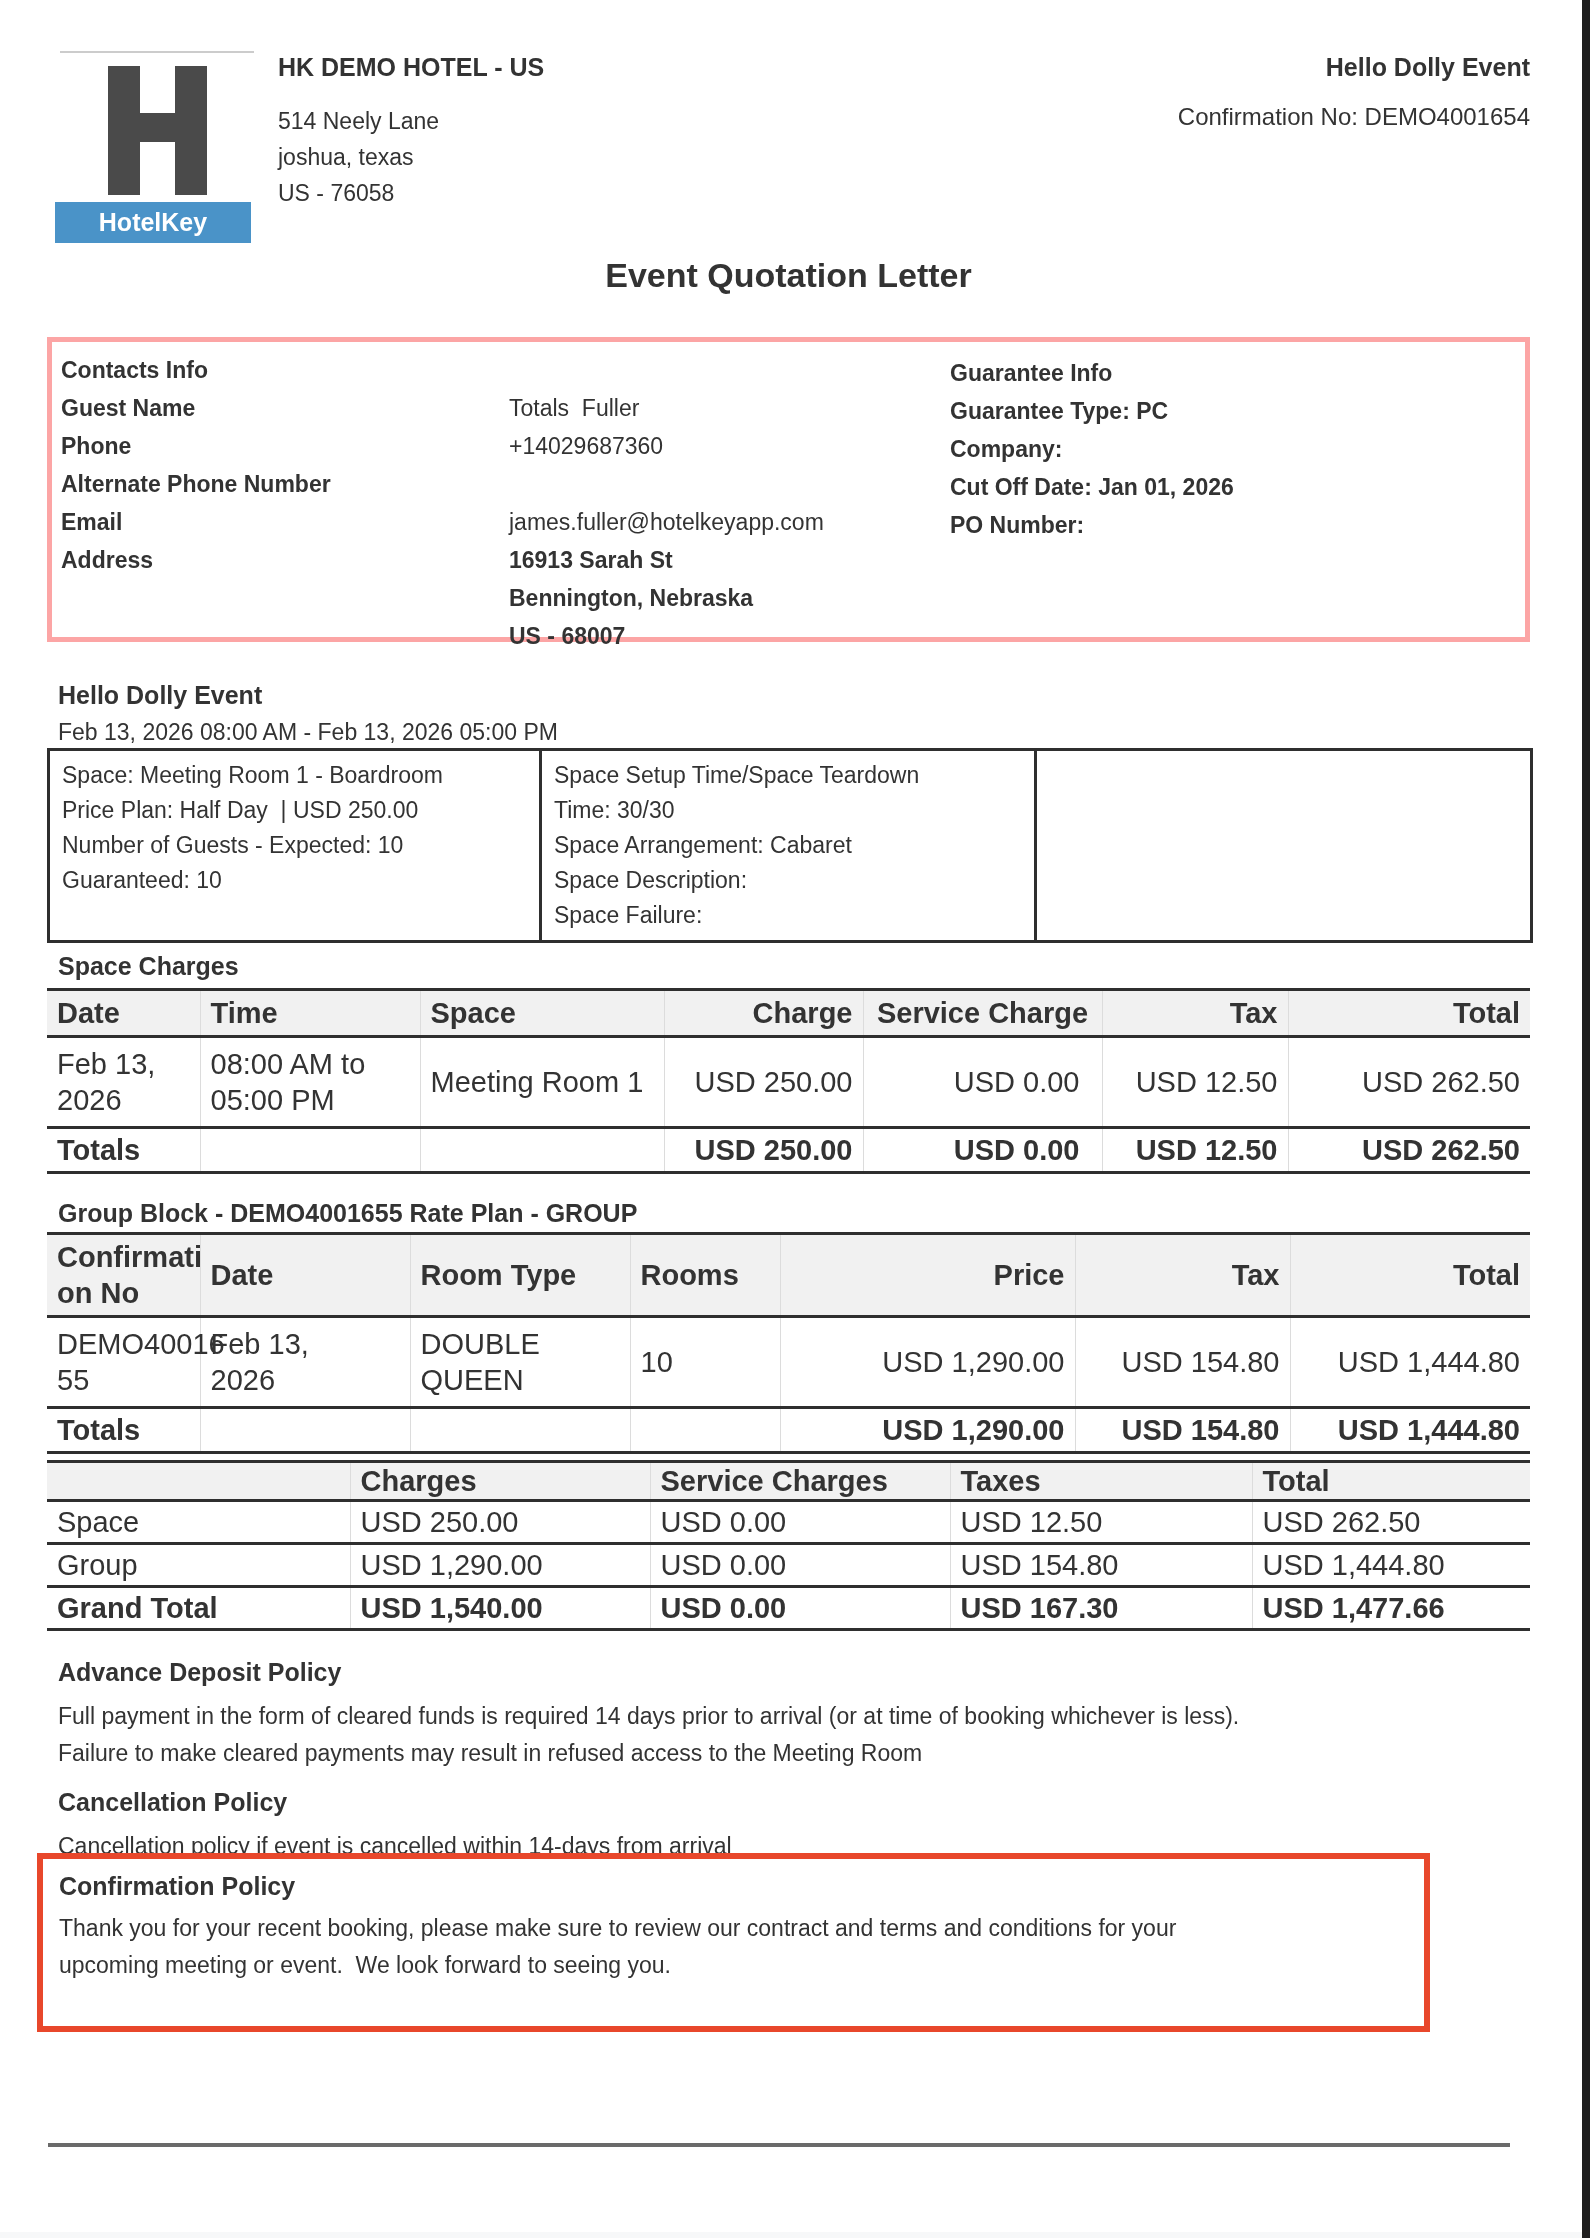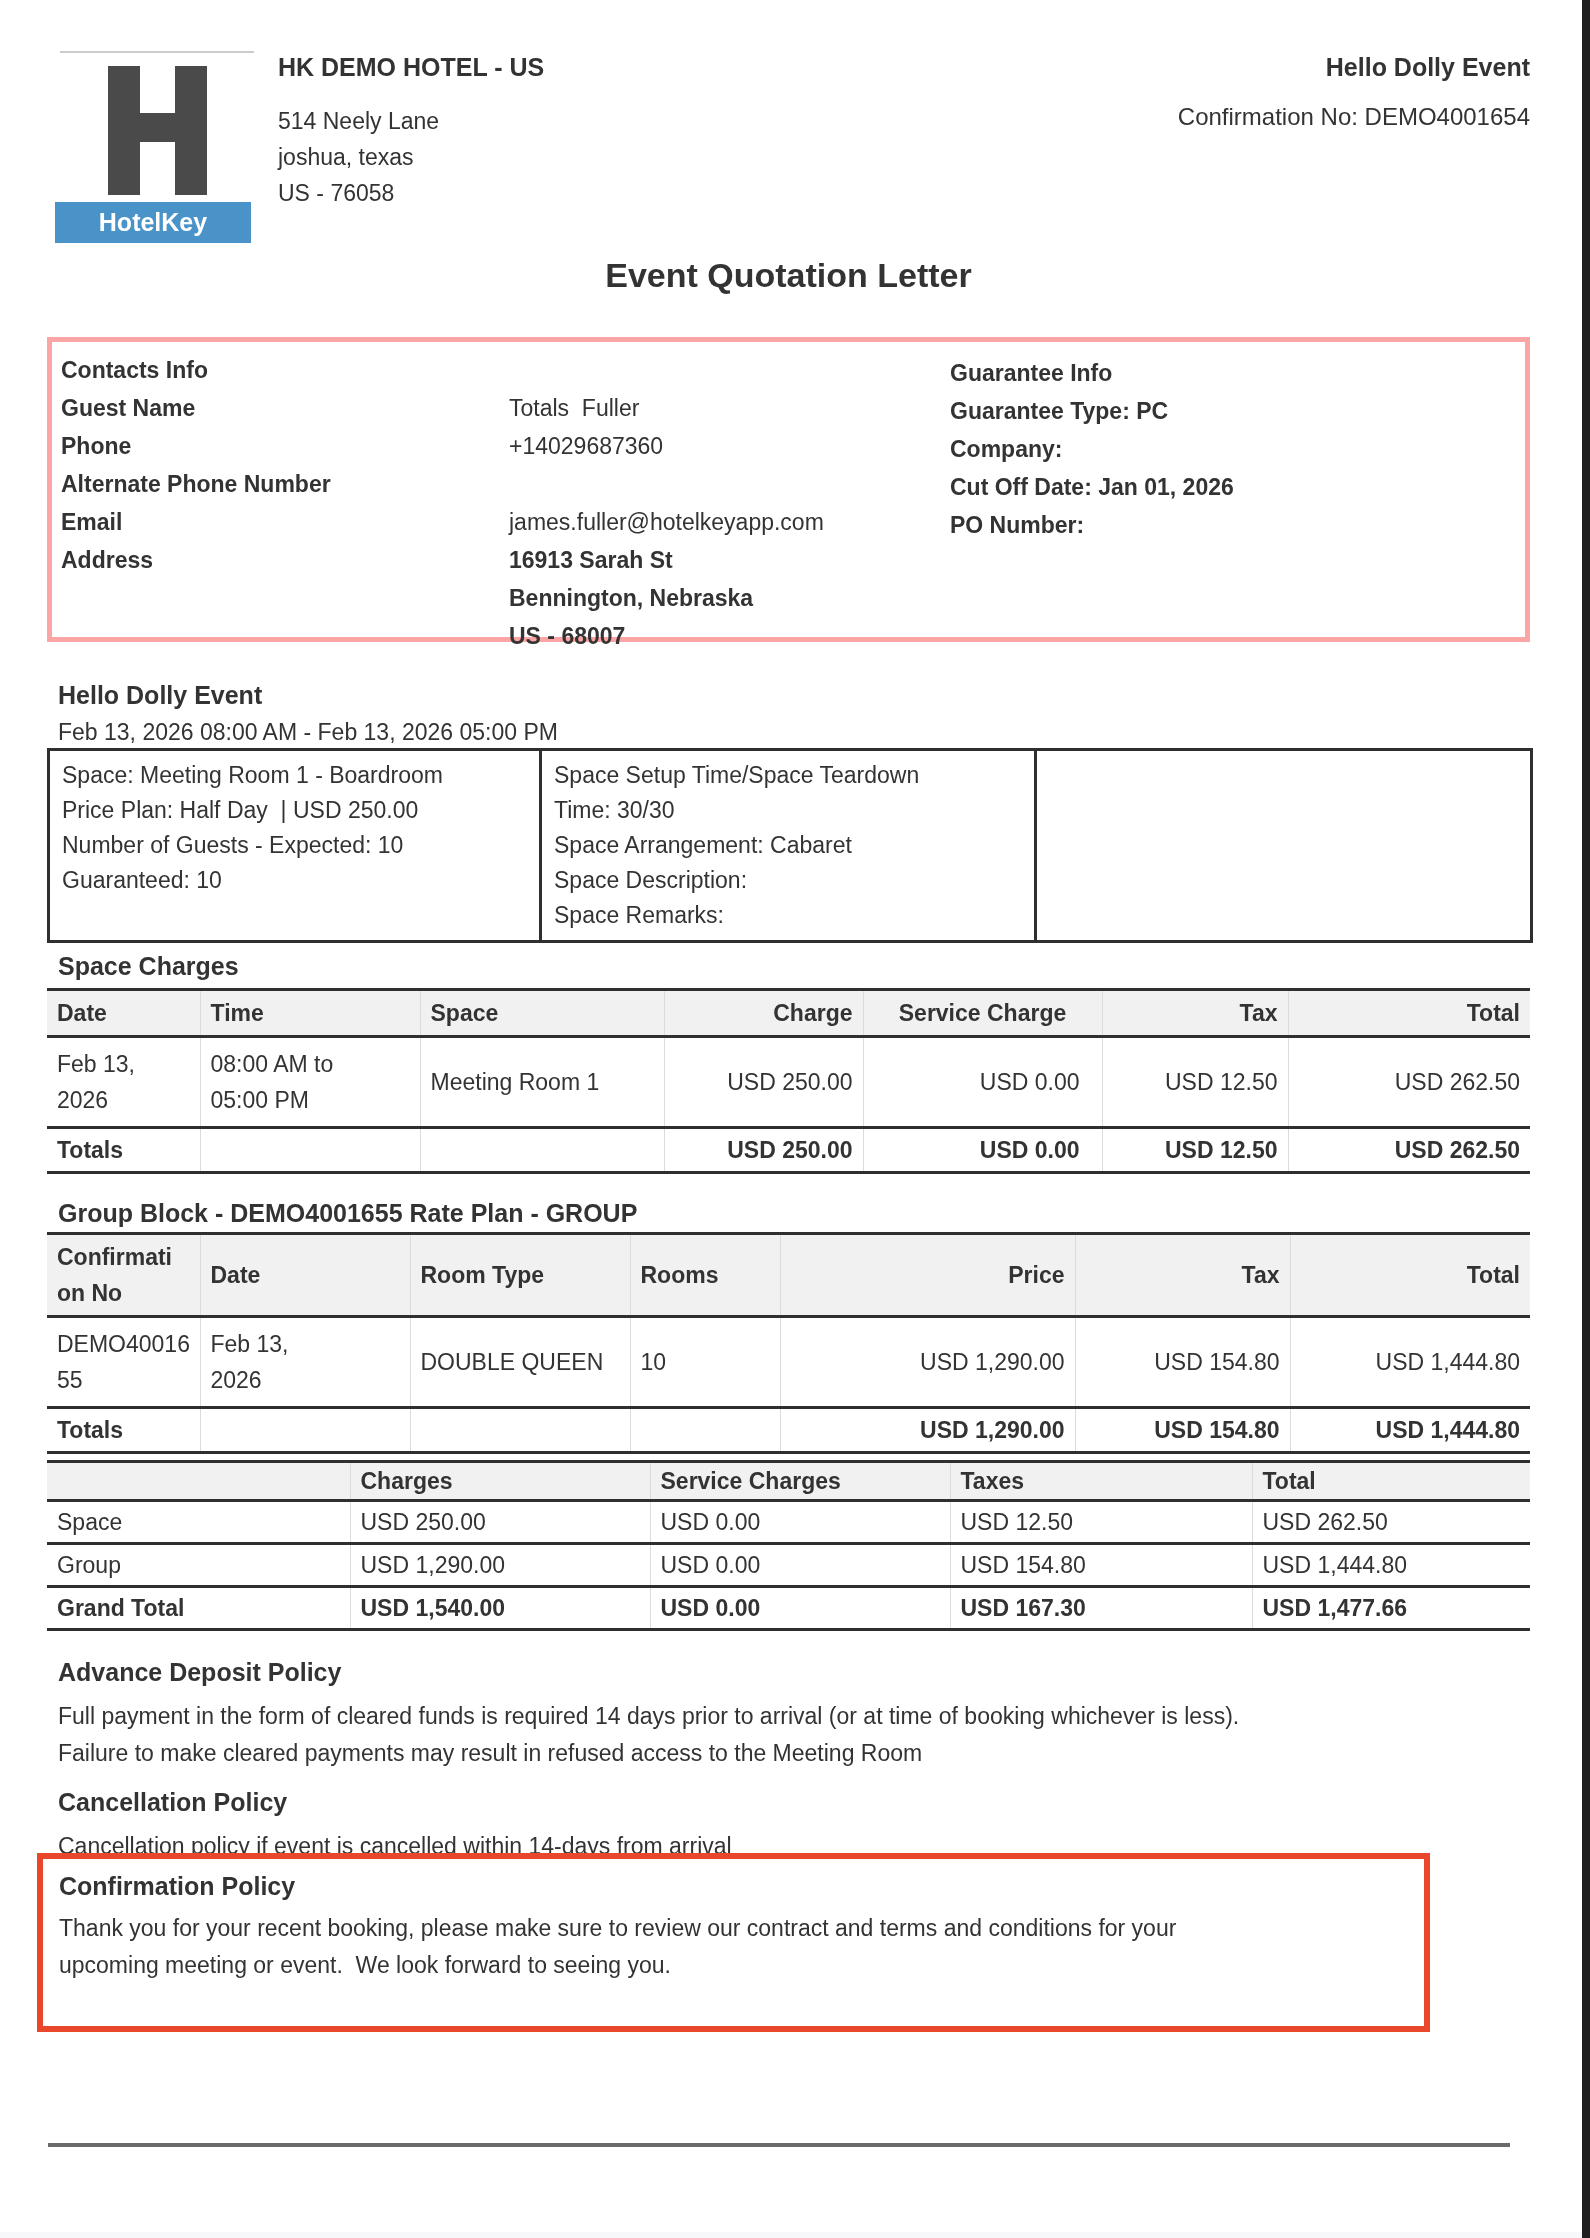--- a/index.html
+++ b/index.html
@@ -39,21 +39,21 @@
   .guarantee-col { position:absolute; left:898px; top:12px; line-height:38px; font-weight:bold; }
 
   
   .sec-h { font-size:25px; font-weight:bold; position:absolute; left:58px; }
   .event-h { top:681px; }
   .event-date { left:58px; top:719px; font-size:23px; }
   .event-table { left:47px; top:748px; width:1483px; border-collapse:collapse; table-layout:fixed; font-size:23px; }
   .event-table td { border:3px solid #2f2f2f; vertical-align:top; padding:7px 12px; line-height:35px; }
 
   
-  .chg { border-collapse:collapse; table-layout:fixed; font-size:23px; position:absolute; left:47px; width:1483px; }
+  .chg { border-collapse:collapse; table-layout:fixed; font-size:29px; position:absolute; left:47px; width:1483px; }
   .chg th, .chg td {
     border-top:3px solid #2f2f2f; border-bottom:3px solid #2f2f2f;
     border-left:1px solid #dcdcdc; border-right:1px solid #dcdcdc;
     padding:8px 10px; line-height:36px; vertical-align:middle; text-align:left;
   }
   .chg th:first-child, .chg td:first-child { border-left:none; }
   .chg th:last-child, .chg td:last-child { border-right:none; }
   .chg thead th { background:#f1f1f1; font-weight:bold; padding:4px 10px; }
   .chg .totals td { font-weight:bold; padding:3px 10px; }
   .ar { text-align:right !important; }
@@ -160,21 +160,21 @@
         <div data-bind="event.col1_lines.0">Space: Meeting Room 1 - Boardroom</div>
         <div data-bind="event.col1_lines.1">Price Plan: Half Day  | USD 250.00</div>
         <div data-bind="event.col1_lines.2">Number of Guests - Expected: 10</div>
         <div data-bind="event.col1_lines.3">Guaranteed: 10</div>
       </td>
       <td>
         <div data-bind="event.col2_lines.0">Space Setup Time/Space Teardown</div>
         <div data-bind="event.col2_lines.1">Time: 30/30</div>
         <div data-bind="event.col2_lines.2">Space Arrangement: Cabaret</div>
         <div data-bind="event.col2_lines.3">Space Description:</div>
-        <div data-bind="event.col2_lines.4">Space Remarks:</div>
+        <div data-bind="event.col2_lines.4">Space Failure:</div>
       </td>
       <td></td>
     </tr>
   </tbody>
     </table>
 
   <div class="sec-h space-h" data-bind="space_charges.heading">Space Charges</div>
   <table class="chg space-table">
     <colgroup>
         <col style="width:153px">

